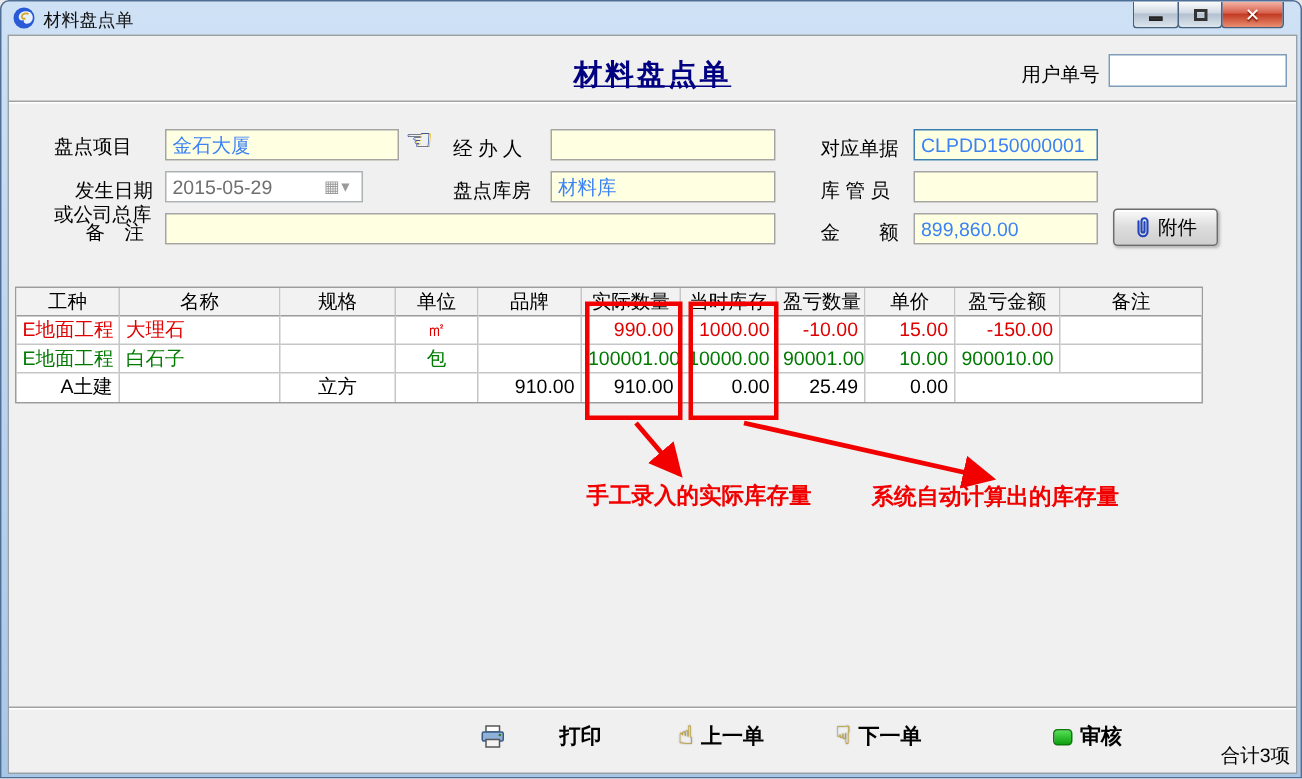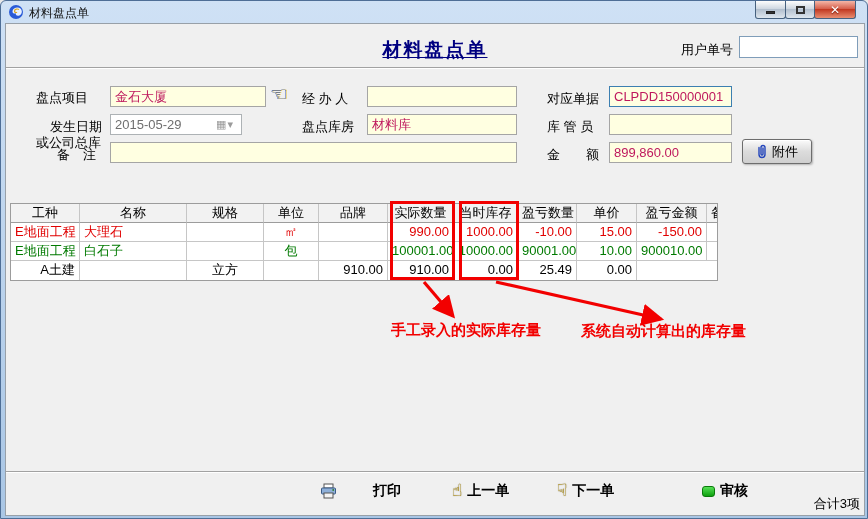--- a/index.html
+++ b/index.html
@@ -38,21 +38,21 @@
   }
   .etched{height:2px;border-top:1px solid #a2a2a2;border-bottom:1px solid #ffffff;}
   #doc-title{
     position:absolute;left:0;top:13px;width:100%;text-align:center;
     font-size:19px;font-weight:bold;color:#000080;
     text-decoration:underline;letter-spacing:2px;
   }
   #hdr-divider{position:absolute;left:0;top:43px;width:100%;}
   .lbl{font-size:13px;color:#000;white-space:pre;}
   .fld{
-    font-size:13px;color:#be185d;border:1px solid #a5a5a5;background:#ffffe1;
+    font-size:13px;color:#3b82f6;border:1px solid #a5a5a5;background:#ffffe1;
     height:21px;padding:1px 4px;font-family:inherit;outline:none;
   }
   .fld.white{background:#ffffff;border-color:#adb2b5;color:#6f6f6f;}
   .fld.blue-border{border-color:#3c7fb1;}
   #date-wrap{position:absolute;left:104px;top:90px;width:132px;height:21px;}
   #date-wrap input{width:100%;height:100%;padding-right:28px;}
   #calendar-btn{
     position:absolute;right:2px;top:2px;width:30px;height:17px;
     display:flex;align-items:center;justify-content:center;
     color:#9b9b9b;font-size:11px;letter-spacing:1px;cursor:pointer;
@@ -64,21 +64,21 @@
   #attach-btn{
     position:absolute;left:736px;top:115px;width:70px;height:25px;
     border:1px solid #6d6d6d;border-radius:3px;
     background:linear-gradient(#fbfbfb,#dcdcdc 50%,#cfcfcf);
     box-shadow:0 1px 0 #fff inset, 1px 1px 2px rgba(0,0,0,.25);
     display:flex;align-items:center;justify-content:center;gap:4px;
     font-size:13px;cursor:pointer;
   }
   
   #grid{
-    position:absolute;left:4px;top:179px;width:708px;
+    position:absolute;left:4px;top:167px;width:792px;
     border:1px solid #9c9c9c;background:#fff;font-size:13px;
   }
   .grow{display:grid;grid-template-columns:69px 107px 77px 55px 69px 66px 64px 59px 60px 70px 1fr;}
   .gcell{
     height:19px;line-height:18px;border-right:1px solid #c6c6c6;border-bottom:1px solid #c6c6c6;
     overflow:hidden;white-space:nowrap;padding:0 4px;
   }
   .grow .gcell:last-child{border-right:none;}
   .grow:last-child .gcell{border-bottom:none;}
   .ghead .gcell{background:#f2f2f2;text-align:center;border-bottom:1px solid #9c9c9c;}

